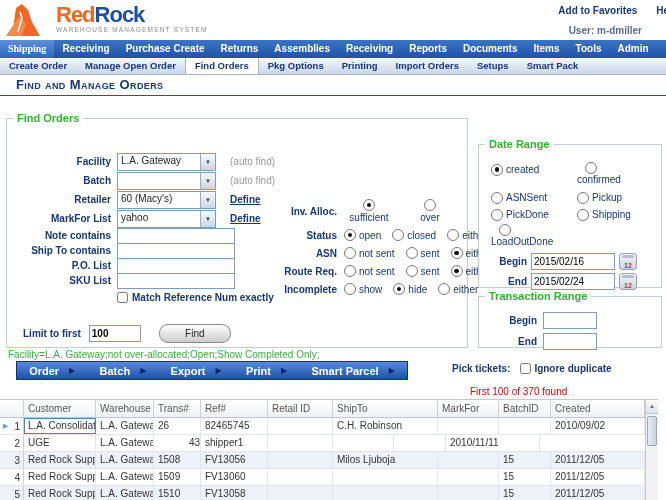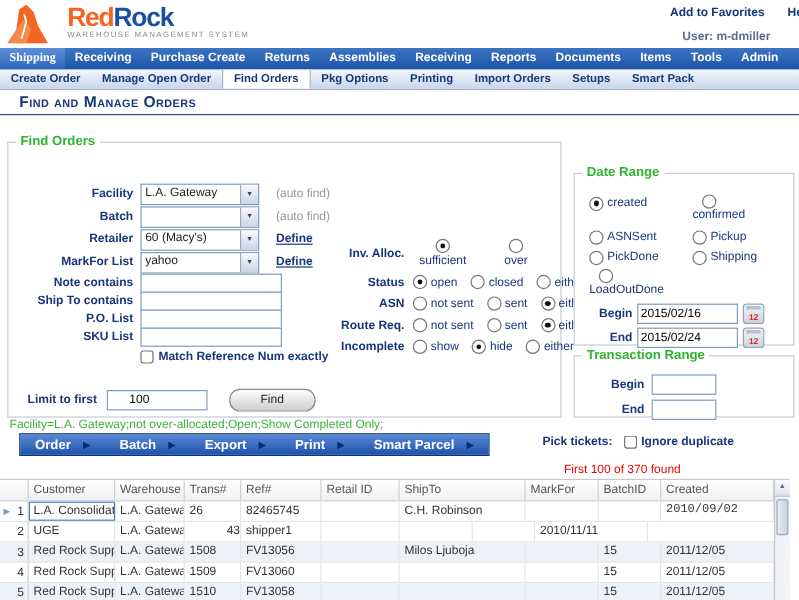--- a/index.html
+++ b/index.html
@@ -60,21 +60,21 @@
   .rlabel{width:66px;text-align:right;font-size:10px;font-weight:bold;color:var(--label_navy);padding-right:7px;white-space:nowrap;}
   .ropts{display:flex;gap:11px;}
   .ropt{display:flex;align-items:center;gap:3px;cursor:default;}
   .ropt.rstack{flex-direction:column;gap:1px;align-items:center;width:50px;}
   .radio{position:relative;display:inline-block;width:10px;height:10px;border:1px solid #777;border-radius:50%;background:#fff;flex:none;}
   .radio.on::after{content:'';position:absolute;left:2.5px;top:2.5px;width:4.5px;height:4.5px;border-radius:50%;background:#111;}
   .rtext{font-size:10px;color:var(--label_navy);white-space:nowrap;}
   
   .limit-row{position:absolute;left:16px;top:200px;display:flex;align-items:center;}
   .limit-label{font-size:10px;font-weight:bold;color:var(--label_navy);margin-right:8px;}
-  .limit-input{width:46px;height:13px;border:1px solid #7f9db9;font-size:10px;padding:1px 18px;}
+  .limit-input{width:46px;height:13px;border:1px solid #7f9db9;font-size:10px;padding:1px 2px;font-weight:bold;}
   .find-btn{margin-left:18px;width:72px;height:19px;border:1px solid #8a8a8a;border-radius:9px;
             background:linear-gradient(#fefefe,#cccccc);font-size:10px;color:#222;cursor:pointer;
             font-family:"Liberation Sans",sans-serif;}
   
   .date-options{display:grid;grid-template-columns:86px 80px;row-gap:2px;margin:12px 0 0 12px;}
   .dopt{display:flex;align-items:center;gap:3px;height:15px;}
   .dopt.dstack{flex-direction:column;align-items:flex-start;gap:0;height:26px;}
   .dopt.dstack .radio{margin-left:8px;}
   .dr-row{display:flex;align-items:center;margin:3px 0 0 0;}
   .dr-label{width:48px;text-align:right;font-size:10px;font-weight:bold;color:var(--label_navy);padding-right:4px;}
@@ -436,21 +436,21 @@
             <span class="gnum">1</span>
           </div>
           <div class="gcell selcell" style="width: 72px;">L.A. Consolidat</div>
           <div class="gcell" style="width: 58px;">L.A. Gateway</div>
           <div class="gcell" style="width: 47px;">26</div>
           <div class="gcell" style="width: 67px;">82465745</div>
           <div class="gcell" style="width: 65px;"></div>
           <div class="gcell" style="width: 105px;">C.H. Robinson</div>
           <div class="gcell" style="width: 61px;"></div>
           <div class="gcell" style="width: 52px;"></div>
-          <div class="gcell" style="width: 94px; font-family: Liberation Mono, monospace;">2010/09/02</div>
+          <div class="gcell" style="width: 94px;">2010/09/02</div>
         </div>
         <div class="grow">
           <div class="gind" style="width: 24px;">
             <span class="gnum">2</span>
           </div>
           <div class="gcell" style="width: 72px;">UGE</div>
           <div class="gcell" style="width: 58px;">L.A. Gateway</div>
           <div class="gcell" style="width: 47px; text-align: right;">43</div>
           <div class="gcell" style="width: 67px;">shipper1</div>
           <div class="gcell" style="width: 65px;"></div>

